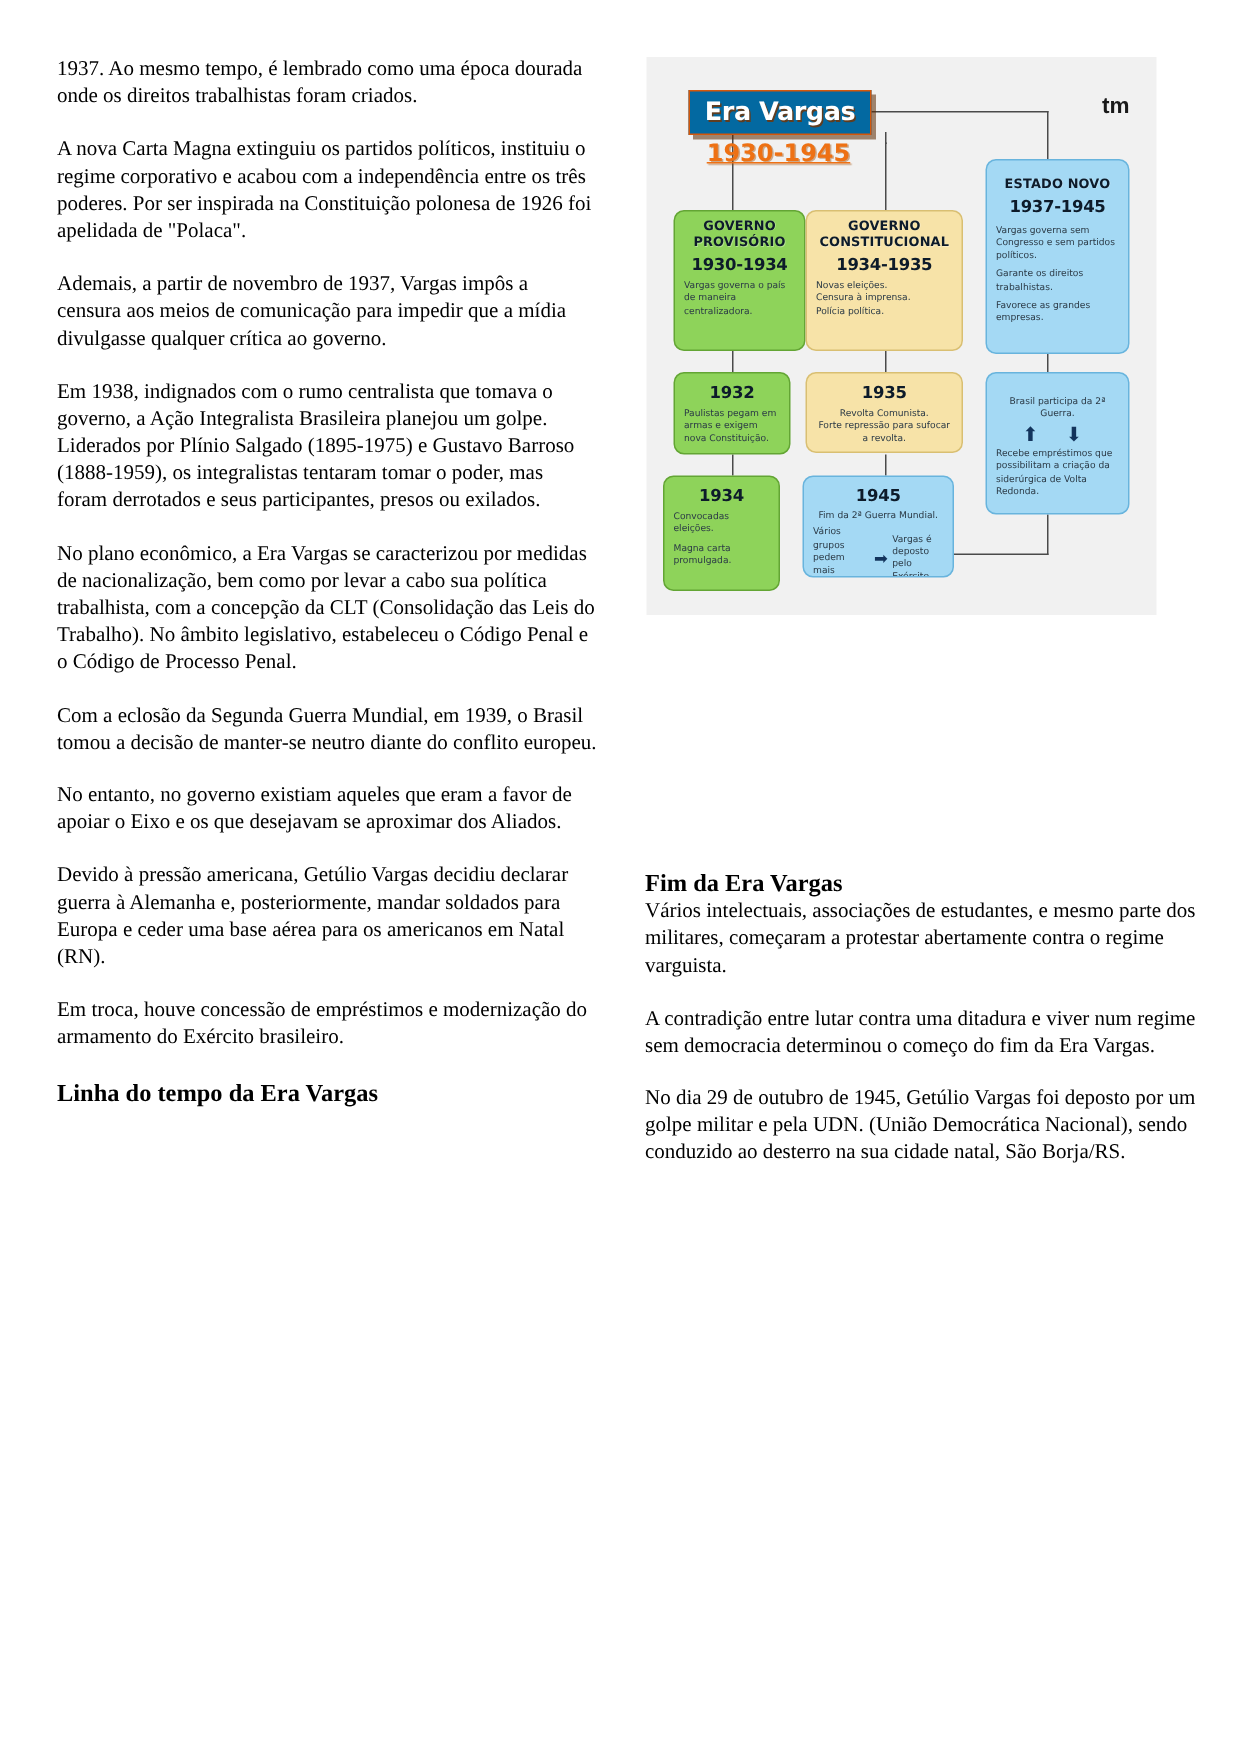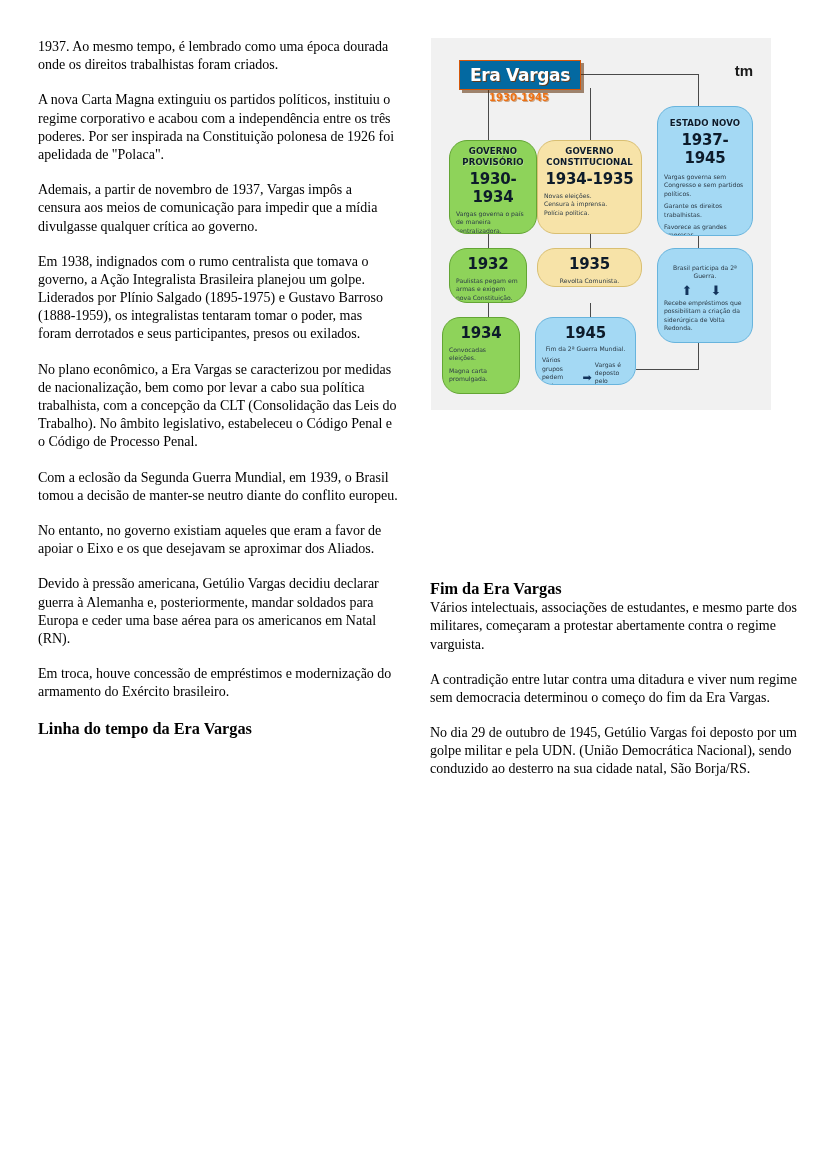--- a/index.html
+++ b/index.html
@@ -99,37 +99,38 @@
     white-space: nowrap;
   }
   .title-years {
     position: absolute;
     left: 28px;
     top: 54px;
     width: 120px;
     text-align: center;
     color: #ee7114;
     font-weight: bold;
-    font-size: 10px;
+    font-size: 16px;
     text-shadow: 1px 1px 0 rgba(160,80,10,0.45);
+    text-decoration: underline;
   }
   .watermark {
     position: absolute;
     right: 18px;
     top: 24px;
     font-size: 15px;
     font-weight: bold;
     color: #1a1a1a;
     font-family: "Liberation Sans", sans-serif;
   }
 
   
   .node {
     position: absolute;
-    border-radius: 18px;
+    border-radius: 7px;
     box-sizing: border-box;
     padding: 5px 6px;
     overflow: hidden;
   }
   .node.green  { background: #8ed35a; border: 1px solid #63a534; }
   .node.yellow { background: #f7e3a8; border: 1px solid #d9bf72; }
   .node.blue   { background: #a4d9f4; border: 1px solid #68b4dd; }
 
   .node .nd-title {
     text-align: center;
@@ -137,21 +138,21 @@
     font-size: 8.2px;
     line-height: 1.28;
     color: #0d1b2a;
     letter-spacing: 0.1px;
     text-shadow: 0.5px 0.5px 0 rgba(255,255,255,0.35);
   }
   .node.big .nd-title { font-size: 8.6px; }
   .node .nd-years {
     text-align: center;
     font-weight: bold;
-    font-size: 15px;
+    font-size: 11px;
     color: #0d1b2a;
     margin-top: 2px;
     letter-spacing: -0.2px;
   }
   .node .nd-body {
     font-size: 6.1px;
     line-height: 1.38;
     color: #2b3a46;
     margin-top: 4px;
   }
@@ -273,21 +274,21 @@
     <div class="node yellow big" style="left:106px; top:102px; width:105px; height:94px;">
       <div class="nd-title">GOVERNO CONSTITUCIONAL</div>
       <div class="nd-years">1934-1935</div>
       <div class="nd-body">
         <p style="margin-bottom:0;">Novas eleições.</p>
         <p style="margin-bottom:0;">Censura à imprensa.</p>
         <p>Polícia política.</p>
       </div>
     </div>
 
-    <div class="node yellow" style="left:106px; top:210px; width:105px; height:39px;">
+    <div class="node yellow" style="left:106px; top:210px; width:105px; height:54px;">
       <div class="nd-years" style="margin-top:1px;">1935</div>
       <div class="nd-body nd-center">
         <p style="margin-bottom:0;">Revolta Comunista.</p>
         <p>Forte repressão para sufocar a revolta.</p>
       </div>
     </div>
 
     <div class="node blue" style="left:104px; top:279px; width:101px; height:68px;">
       <div class="nd-years" style="margin-top:1px;">1945</div>
       <div class="nd-body nd-center" style="margin-top:3px;">Fim da 2ª Guerra Mundial.</div>

